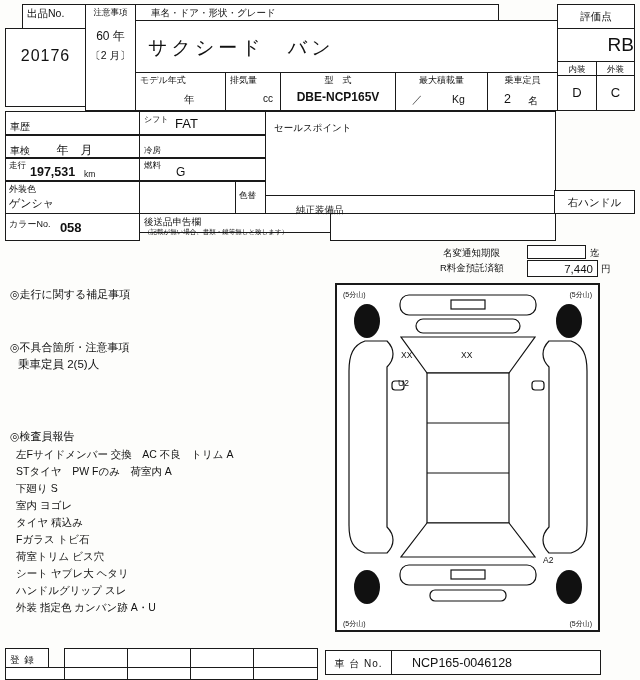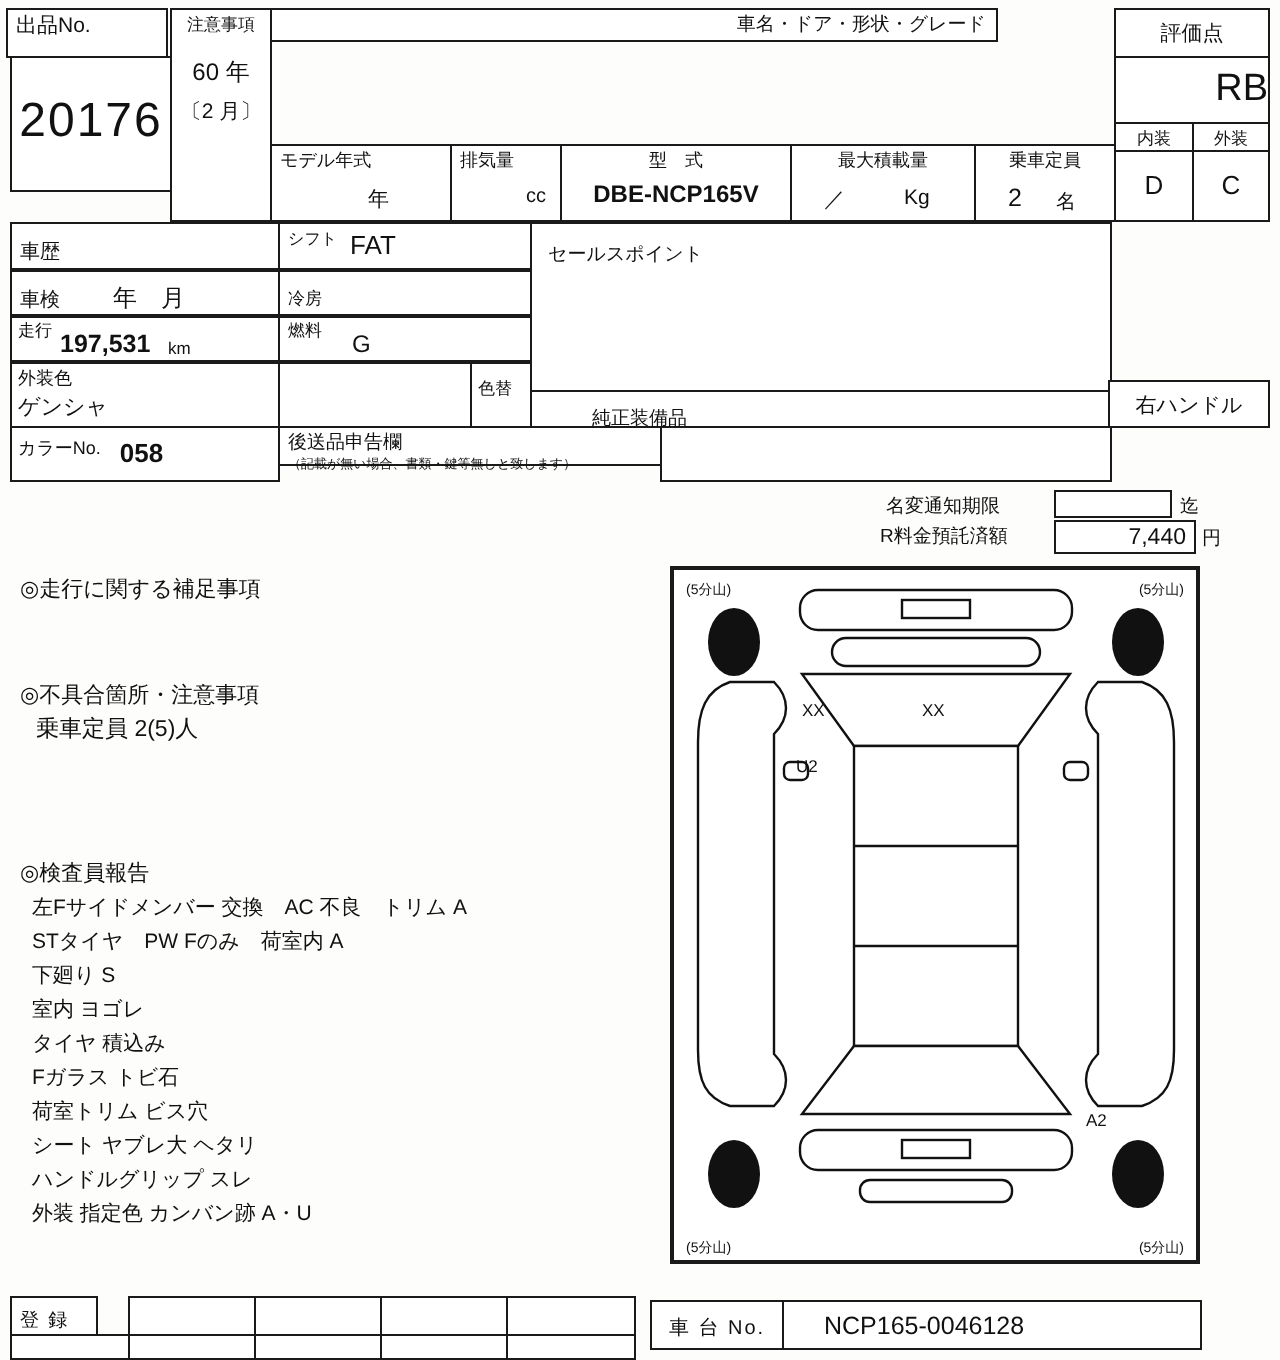--- a/index.html
+++ b/index.html
@@ -15,34 +15,35 @@
   .lbl{display:block;font-size:9px;line-height:11px;}
   .ctr{text-align:center;}
   .insp-line{font-size:10.5px;line-height:17px;white-space:nowrap;}
   svg text{font-family:"Liberation Sans","DejaVu Sans",sans-serif;}
 </style>
 </head>
 <body>
 
 <div class="sheet">
 
-  <div class="c" style="left:3px;top:4px;width:81px;height:25px;padding:3px 4px;">
+  <div class="c" style="left:22px;top:4px;width:81px;height:25px;padding:3px 4px;">
     <span class="lbl" style="font-size:10.5px;">出品No.</span>
   </div>
-  <div class="c ctr" style="left:5px;top:28px;width:81px;height:68px;padding-top:18px;font-size:24px;letter-spacing:1px;">20176</div>
+  <div class="c ctr" style="left:5px;top:28px;width:81px;height:79px;padding-top:18px;font-size:16px;letter-spacing:1px;">20176</div>
 
   <div class="c" style="left:85px;top:4px;width:51px;height:107px;">
     <span class="lbl ctr" style="font-size:8.5px;padding-top:2px;">注意事項</span>
     <div class="ctr" style="font-size:12px;margin-top:10px;">60 年</div>
     <div class="ctr" style="font-size:10.5px;margin-top:4px;">〔2 月〕</div>
   </div>
 
-  <div class="c" style="left:135px;top:4px;width:364px;height:17px;padding:2px 5px;text-align:right;">
+  <div class="c" style="left:135px;top:4px;width:364px;height:17px;padding:2px 15px;">
     <span class="lbl" style="font-size:9.5px;">車名・ドア・形状・グレード</span>
   </div>
+  <div class="c" style="left:135px;top:20px;width:423px;height:53px;padding:14px 0 0 12px;font-size:19px;letter-spacing:4px;">サクシード　バン</div>
 
   <div class="c ctr" style="left:557px;top:4px;width:78px;height:25px;padding-top:5px;font-size:10.5px;">評価点</div>
   <div class="c ctr" style="left:557px;top:28px;width:78px;height:34px;padding-top:5px;font-size:19px;text-align:right;">RB</div>
   <div class="c ctr" style="left:557px;top:61px;width:40px;height:15px;font-size:8.5px;padding-top:2px;">内装</div>
   <div class="c ctr" style="left:596px;top:61px;width:39px;height:15px;font-size:8.5px;padding-top:2px;">外装</div>
   <div class="c ctr" style="left:557px;top:75px;width:40px;height:36px;padding-top:9px;font-size:13px;">D</div>
   <div class="c ctr" style="left:596px;top:75px;width:39px;height:36px;padding-top:9px;font-size:13px;">C</div>
 
   <div class="c" style="left:135px;top:72px;width:91px;height:39px;">
     <span class="lbl" style="padding:2px 4px 0;">モデル年式</span>

